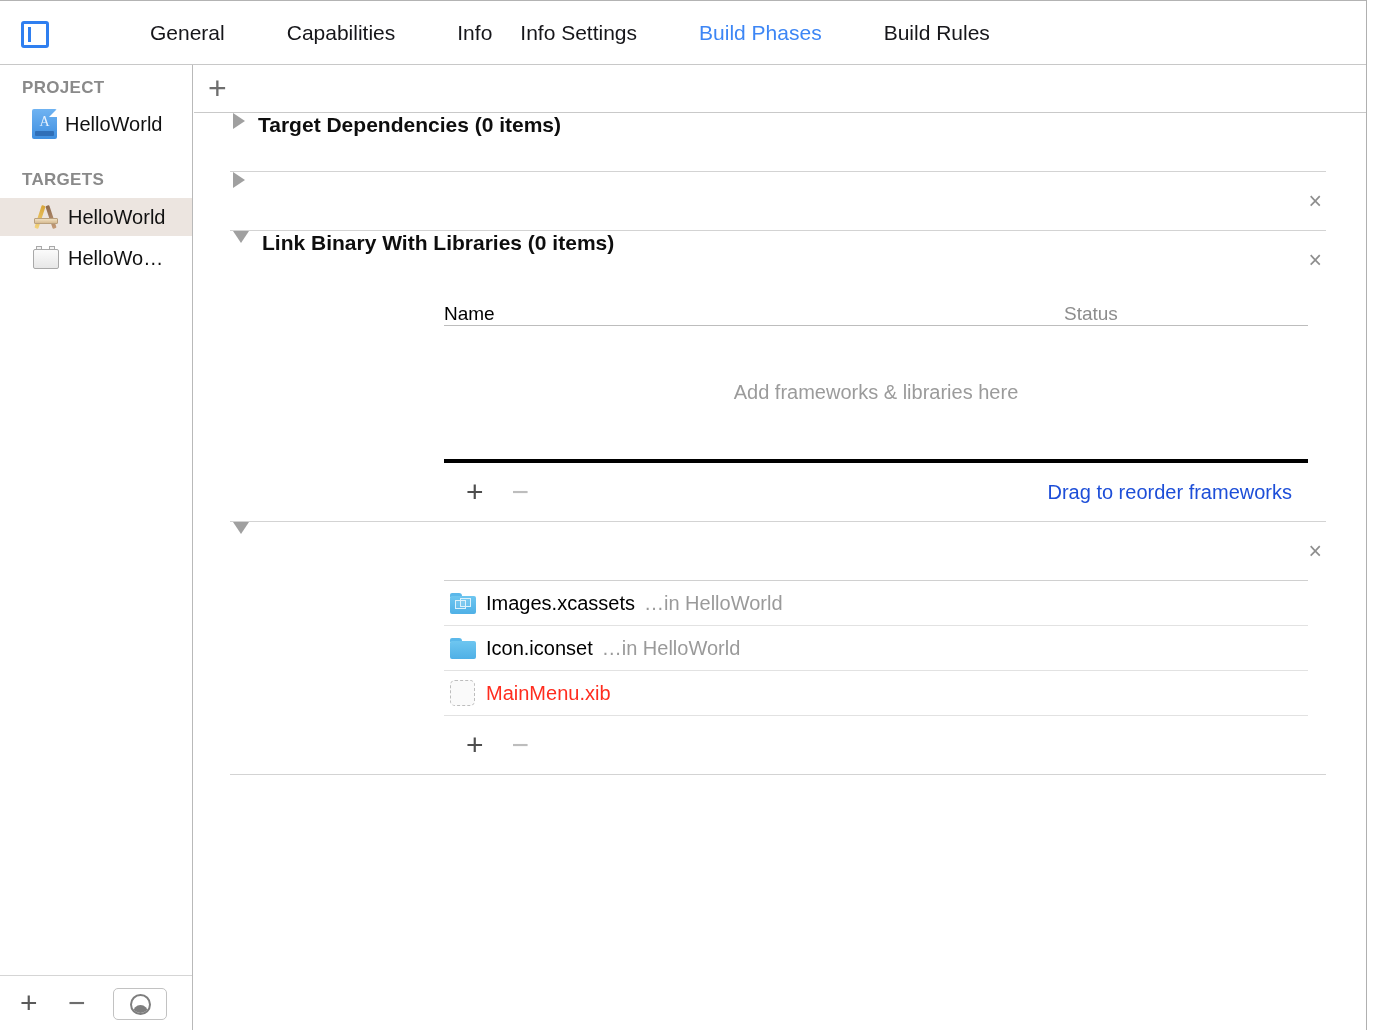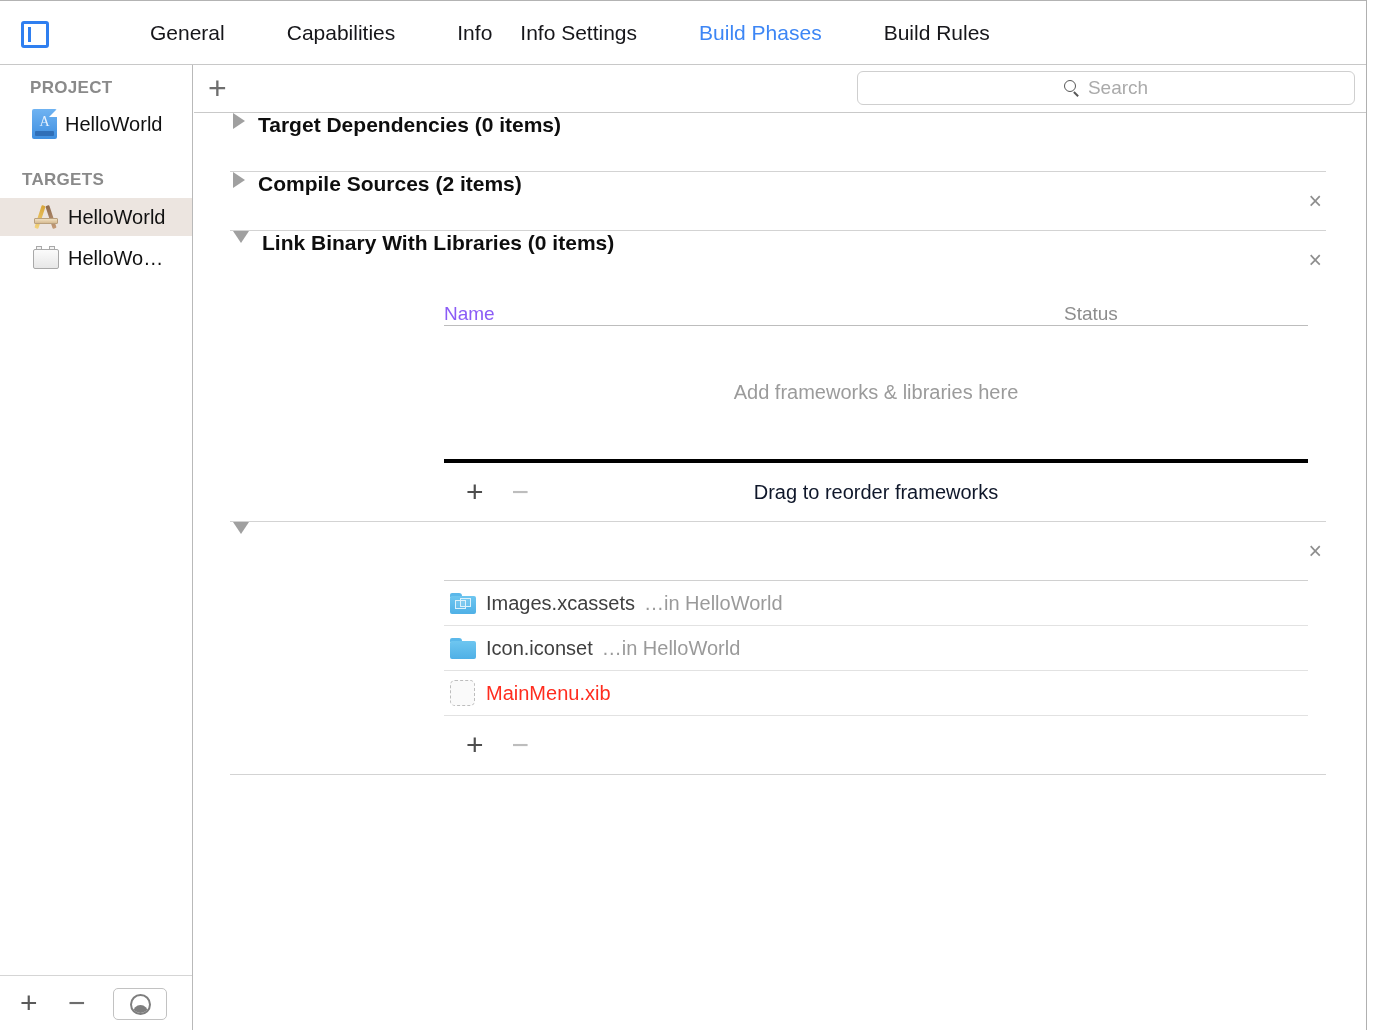--- a/index.html
+++ b/index.html
@@ -70,21 +70,21 @@
     background: #ffffff;
     border-right: 1px solid #b9b9b9;
     box-sizing: border-box;
   }
   .side-group-label {
     font-size: 17px; font-weight: bold;
     color: #8a8a8a;
     letter-spacing: 0.3px;
     padding-left: 22px;
   }
-  #lbl-project { position: absolute; top: 13px; left: 8px; }
+  #lbl-project { position: absolute; top: 13px; left: 0; }
   #lbl-targets { position: absolute; top: 105px; left: 0; }
 
   .side-row {
     position: absolute; left: 0; width: 192px;
     height: 38px;
     display: flex; align-items: center;
     padding-left: 32px;
     box-sizing: border-box;
     cursor: default;
   }
@@ -276,21 +276,21 @@
     margin-left: 36px; margin-right: 40px;
   }
 
   
   .phase-body { padding-left: 250px; padding-right: 58px; }
   .col-head {
     display: flex; align-items: flex-end;
     height: 36px;
     border-bottom: 1px solid #bdbdbd;
   }
-  .col-head .col-name { font-size: 19px; color: #8b5cf6; width: 620px; }
+  .col-head .col-name { font-size: 19px; color: #000000; width: 620px; }
   .col-head .col-status { font-size: 19px; color: #8d8d8d; }
 
   .empty-hint {
     height: 133px;
     display: flex; align-items: center; justify-content: center;
     font-size: 20px; color: #9b9b9b;
     border-bottom: 4px solid #000000;
   }
   .phase-footer {
     height: 58px;
@@ -300,35 +300,35 @@
   .footer-plus {
     font-size: 30px; color: #4e4e4e; line-height: 28px;
     margin-left: 22px; margin-right: 28px;
     cursor: default;
   }
   .footer-minus {
     font-size: 30px; color: #bdbdbd; line-height: 28px;
     cursor: default;
   }
   .footer-hint {
-    position: absolute; left: 0; right: 0;
-    text-align: center;
-    font-size: 20px; color: #0f172a;
+    position: absolute; left: 0; right: 16px;
+    text-align: right;
+    font-size: 20px; color: #1d4ed8;
     pointer-events: none;
   }
 
   
   .res-list { border-top: 1px solid #d0d0d0; }
   .res-row {
     height: 44px;
     display: flex; align-items: center;
     border-bottom: 1px solid #e2e2e2;
     cursor: default;
   }
-  .res-name { font-size: 20px; color: #404040; white-space: nowrap; }
+  .res-name { font-size: 20px; color: #000000; white-space: nowrap; }
   .res-name.missing { color: #ff2d1f; }
   .res-loc { font-size: 20px; color: #9a9a9a; margin-left: 9px; white-space: nowrap; }
 
   .icon-folder {
     position: relative; width: 26px; height: 21px; flex: none;
     margin-left: 6px; margin-right: 10px;
   }
   .icon-folder .tab-top {
     position:absolute; left:0; top:0; width:12px; height:4px;
     background:#5bb8ea; border-radius:2px 3px 0 0;
@@ -412,40 +412,35 @@
       <div id="side-filter-btn">
         <span class="ring"></span>
       </div>
     </div>
   </div>
 
   <div id="content">
 
     <div id="content-toolbar">
       <div id="add-phase-btn">+</div>
-      <div id="search-box">
-        <span class="mag"></span>
-        <span id="search-placeholder">Search</span>
-      </div>
     </div>
 
     <div id="phases">
 
       <div class="phase">
         <div class="phase-header">
           <span class="disclosure collapsed"></span>
           <span class="phase-title">Target Dependencies (0 items)</span>
         </div>
         <div class="phase-rule"></div>
       </div>
 
       <div class="phase">
         <div class="phase-header">
           <span class="disclosure collapsed"></span>
-          <span class="phase-title">Compile Sources (2 items)</span>
           <span class="phase-close">×</span>
         </div>
         <div class="phase-rule"></div>
       </div>
 
       <div class="phase">
         <div class="phase-header">
           <span class="disclosure expanded"></span>
           <span class="phase-title">Link Binary With Libraries (0 items)</span>
           <span class="phase-close">×</span>

